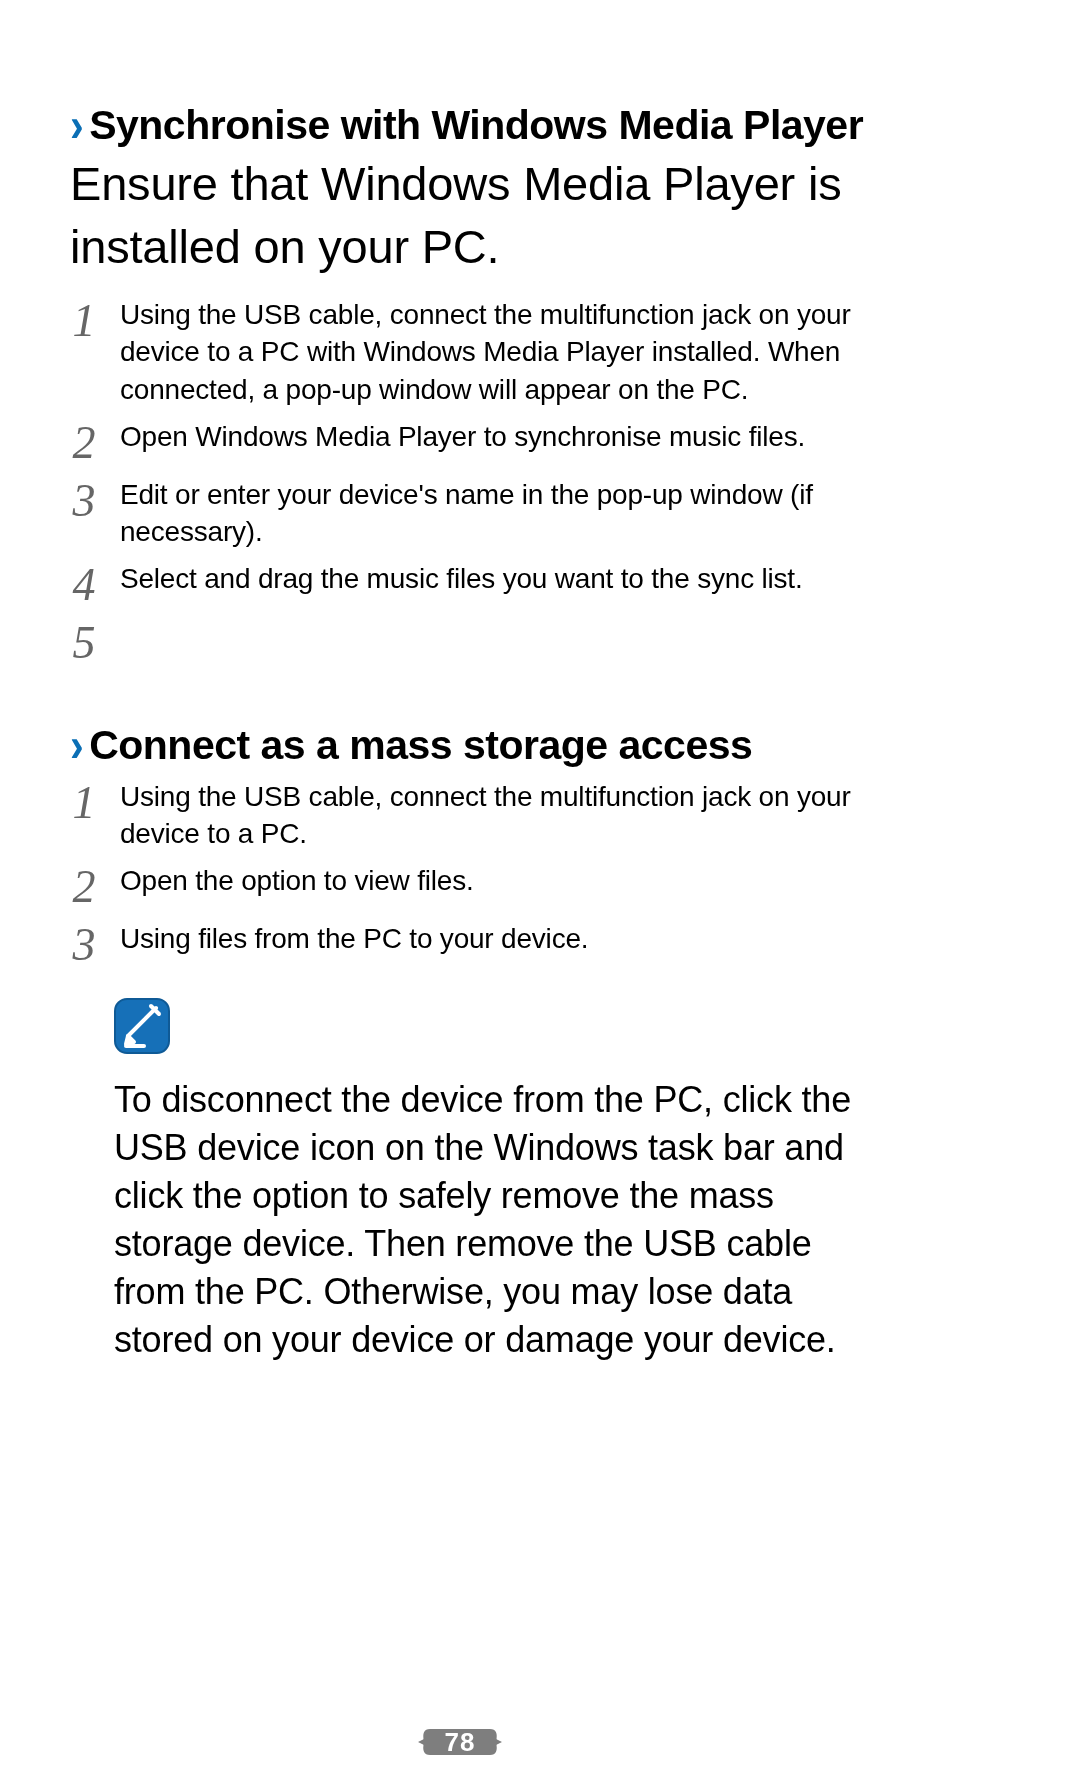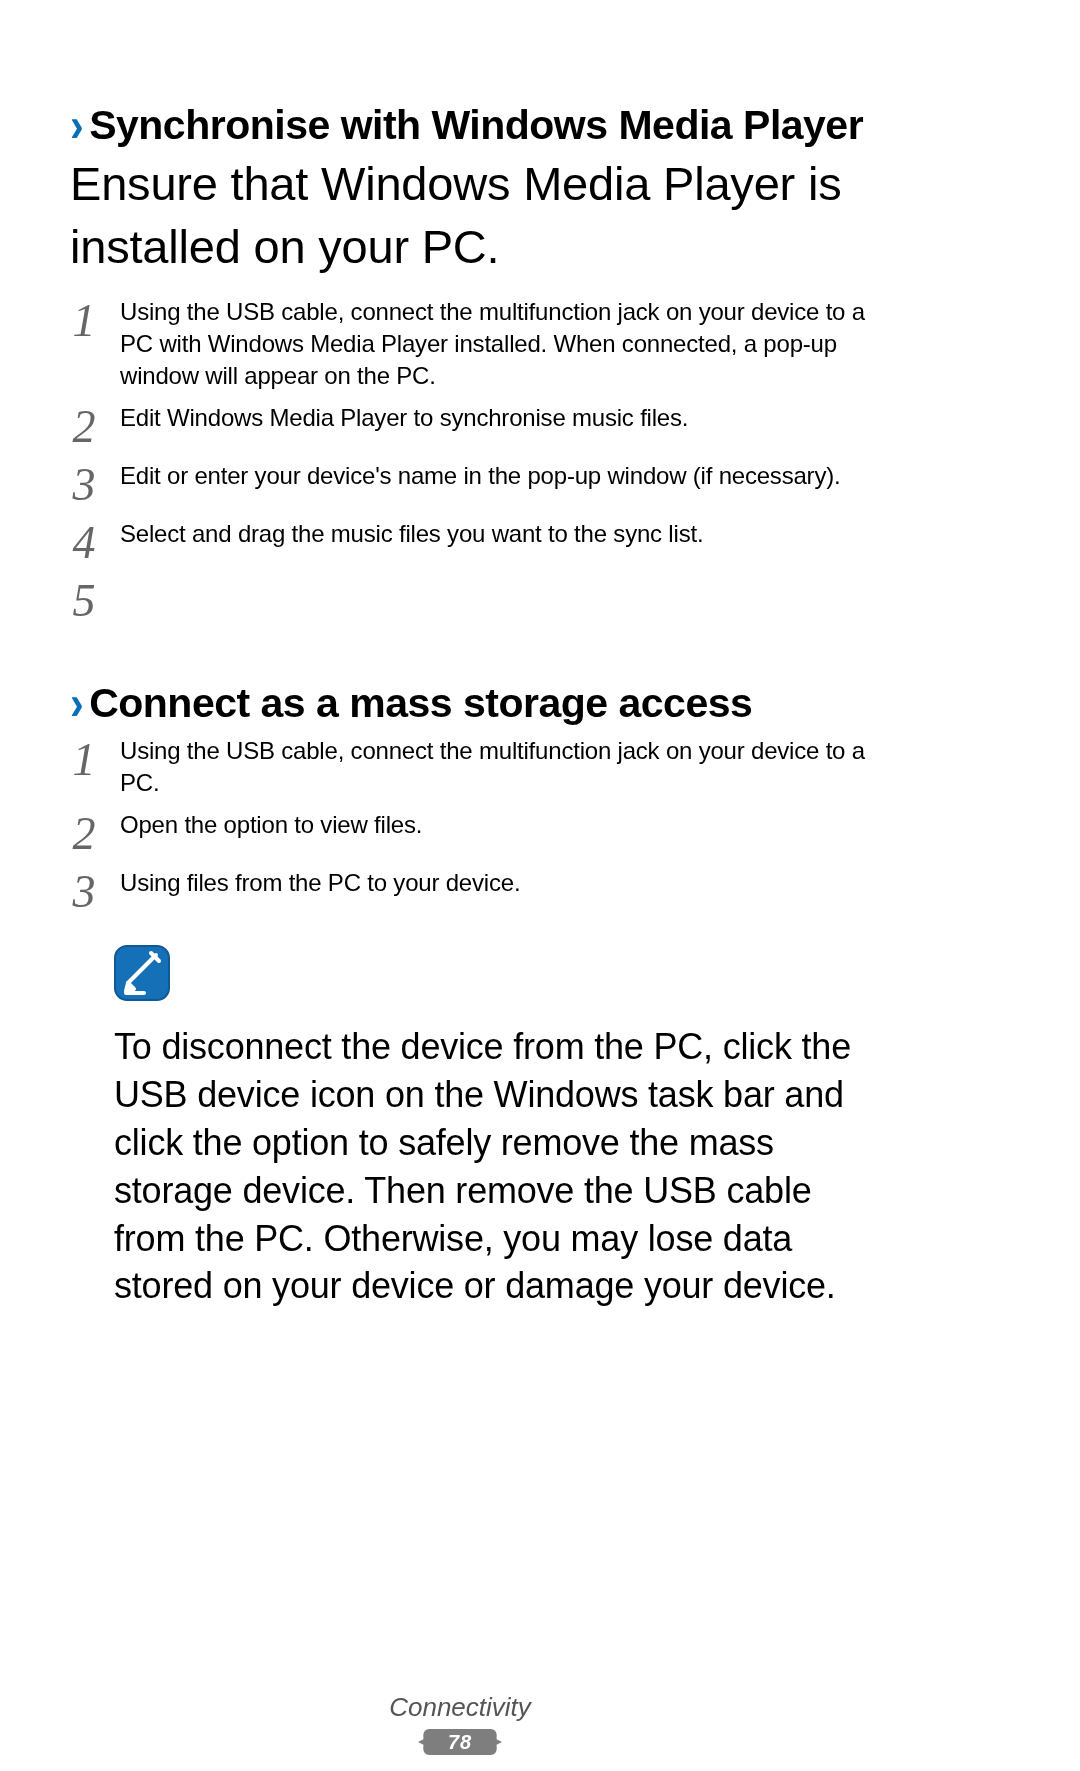--- a/index.html
+++ b/index.html
@@ -57,21 +57,21 @@
       font-style: italic;
       font-weight: 400;
       font-size: 46px;
       color: #666;
       line-height: 1;
       min-width: 28px;
       text-align: center;
       margin-top: 2px;
     }
     .step .txt {
-      font-size: 24px;
+      font-size: 28px;
       line-height: 1.33;
       letter-spacing: -0.2px;
     }
     .note {
       display: flex;
       align-items: flex-start;
       gap: 22px;
       margin: 10px 0 0 44px;
       flex-direction: column;
     }
@@ -111,43 +111,42 @@
     .pg-badge svg { display: block; }
     .pg-num {
       position: absolute;
       left: 0; top: 0;
       width: 84px; height: 34px;
       display: flex;
       align-items: center;
       justify-content: center;
       color: #fff;
       font-weight: 700;
-      font-style: italic;
-      font-size: 20px;
+      font-size: 26px;
       letter-spacing: 1px;
     }
   </style>
 </head>
 <body>
 
 <div class="page">
 
   <h2 class="section-title">
     <span class="chevron">›</span><span>Synchronise with Windows Media Player</span>
   </h2>
   <p class="intro">Ensure that Windows Media Player is installed on your PC.</p>
 
   <ol class="steps">
     <li class="step">
       <span class="num">1</span>
       <span class="txt">Using the USB cable, connect the multifunction jack on your device to a PC with Windows Media Player installed. When connected, a pop-up window will appear on the PC.</span>
     </li>
     <li class="step">
       <span class="num">2</span>
-      <span class="txt">Edit Windows Media Player to synchronise music files.</span>
+      <span class="txt">Open Windows Media Player to synchronise music files.</span>
     </li>
     <li class="step">
       <span class="num">3</span>
       <span class="txt">Edit or enter your device's name in the pop-up window (if necessary).</span>
     </li>
     <li class="step">
       <span class="num">4</span>
       <span class="txt">Select and drag the music files you want to the sync list.</span>
     </li>
     <li class="step">
@@ -185,21 +184,20 @@
           <path d="M37 8 L45 16"></path>
           <path d="M14 38 L12 46 L20 44 Z" fill="#ffffff"></path>
           <path d="M12 48 L30 48"></path>
         </g>
       </svg>
     </div>
     <div class="txt">To disconnect the device from the PC, click the USB device icon on the Windows task bar and click the option to safely remove the mass storage device. Then remove the USB cable from the PC. Otherwise, you may lose data stored on your device or damage your device.</div>
   </div>
 
   <div class="footer">
-    <span class="cat">Connectivity</span>
     <span class="pg">
       <span class="pg-badge">
         <svg viewBox="0 0 84 34" width="84" height="34" aria-hidden="true">
           <path d="M12 4 Q3 4 6 17 Q3 30 12 30 L72 30 Q81 30 78 17 Q81 4 72 4 Z" fill="#7e7e7e"></path>
           <path d="M0 17 L10 12 L10 22 Z" fill="#7e7e7e"></path>
           <path d="M84 17 L74 12 L74 22 Z" fill="#7e7e7e"></path>
         </svg>
         <span class="pg-num">78</span>
       </span>
     </span>

